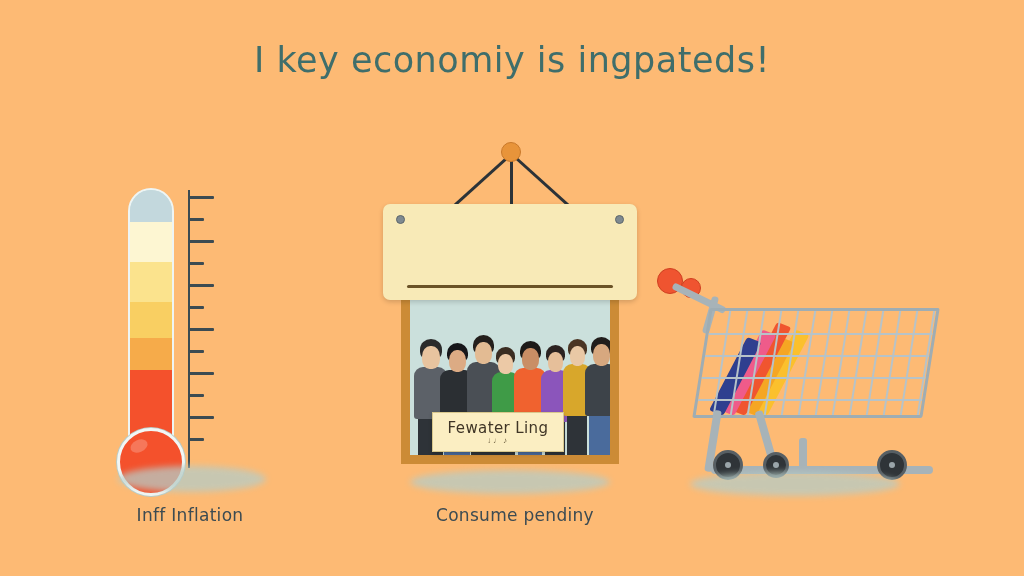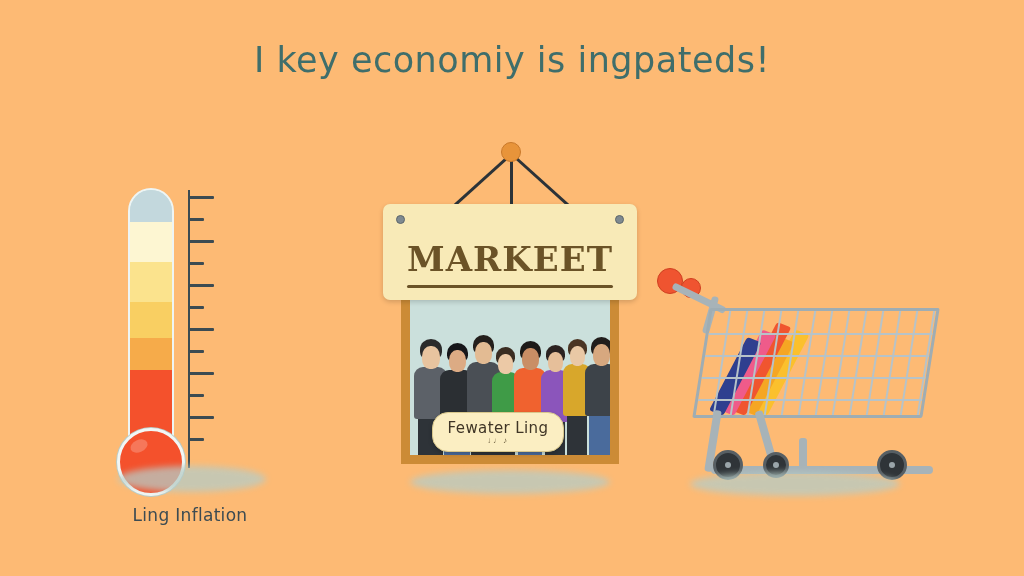--- a/index.html
+++ b/index.html
@@ -220,21 +220,21 @@
     position: absolute;
     border-radius: 2px;
   }
 
   #fewater-sign {
     position: absolute;
     left: 62px; top: 270px;
     width: 132px; height: 40px;
     background: #fbeec2;
     border: 1px solid #d8c78c;
-    border-radius: 16px;
+    border-radius: 0;
     box-sizing: border-box;
     box-shadow: 0 2px 4px rgba(0,0,0,.2);
     z-index: 7;
   }
   #fewater-text {
     position: absolute; top: 6px; left: 0; width: 100%;
     text-align: center;
     font-family: "DejaVu Sans", sans-serif;
     font-size: 15px;
     color: #3f3526;
@@ -361,21 +361,21 @@
         <div class="tick long" style="top: 138px;"></div>
         <div class="tick short" style="top: 160px;"></div>
         <div class="tick long" style="top: 182px;"></div>
         <div class="tick short" style="top: 204px;"></div>
         <div class="tick long" style="top: 226px;"></div>
         <div class="tick short" style="top: 248px;"></div>
       </div>
   </div>
 
   <div class="ground-shadow" id="thermo-shadow"></div>
-  <div class="caption" id="caption-inflation">Ling Inflation</div>
+  <div class="caption" id="caption-inflation">Inff Inflation</div>
 
   <div class="panel" id="job-panel">
 
     <div class="hang-rope" id="rope-left"></div>
     <div class="hang-rope" id="rope-right"></div>
     <div class="hang-rope" id="rope-mid"></div>
     <div id="hook"></div>
 
     <div id="crowd-frame">
         <div class="person" style="left: 4px; width: 33px; height: 146px;">
@@ -424,31 +424,31 @@
           <div class="p-legs" style="left: 4px; top: 105px; width: 24px; height: 56px; background: rgb(74, 107, 156);"></div>
           <div class="p-body" style="left: 0px; top: 55px; width: 32px; height: 52px; background: rgb(61, 67, 73);"></div>
           <div class="p-hair" style="left: 5.5px; top: 28px; width: 21px; height: 19.95px; background: rgb(33, 29, 27);"></div>
           <div class="p-head" style="left: 7.5px; top: 35px; width: 17px; height: 22px; background: rgb(215, 168, 127);"></div>
         </div>
       </div>
 
     <div id="sign-board">
       <div class="screw left"></div>
       <div class="screw right"></div>
-      <div id="sign-line2">MARKEET</div>
       <div id="sign-rule"></div>
     </div>
 
     <div id="fewater-sign">
       <div id="fewater-text">Fewater Ling</div>
       <div id="fewater-sub">↓♩♪</div>
     </div>
   </div>
 
   <div class="ground-shadow" id="job-shadow"></div>
+  <div class="caption" id="caption-jobs">Consume pendiny</div>
 
   <div class="panel" id="cart-panel">
     <div class="knob" id="knob-a"></div>
     <div class="knob" id="knob-b"></div>
     <div class="bar" id="handle-bar"></div>
     <div class="bar" id="handle-down"></div>
 
     <div id="basket">
         <div class="goods" style="left: 56px; bottom: 2px; width: 16px; height: 86px; background: rgb(251, 192, 45); z-index: 0;"></div>
         <div class="goods" style="left: 45px; bottom: 2px; width: 16px; height: 78px; background: rgb(245, 166, 35); z-index: 0;"></div>

